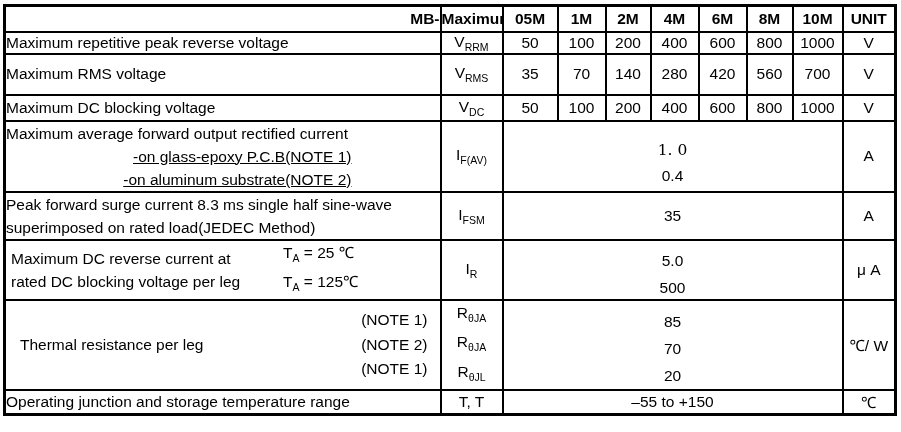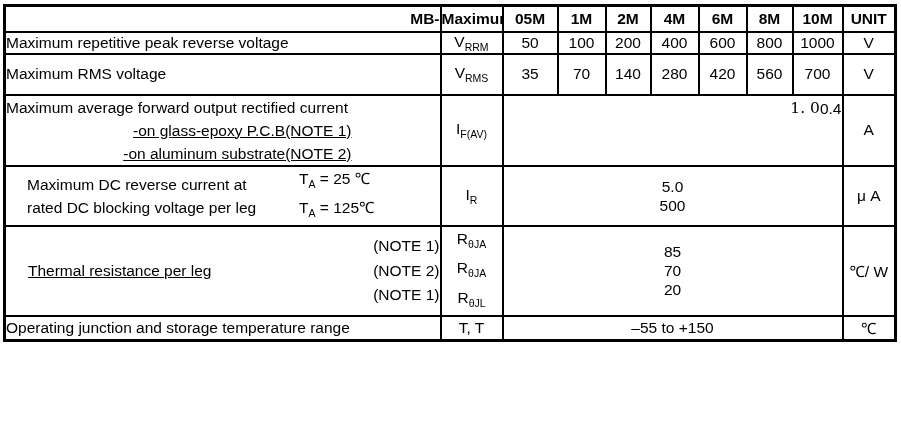--- a/index.html
+++ b/index.html
@@ -38,32 +38,32 @@
   .sub {
     font-size: 10.5px;
     vertical-align: -4px;
     letter-spacing: 0;
   }
   
   .line { line-height: 23px; }
   .rightline { text-align: right; padding-right: 88px; line-height: 23px; text-decoration: underline; }
   .r4desc { padding-top: 2px; padding-bottom: 2px; }
   .r4vals {
-    display: flex; flex-direction: row; justify-content: flex-end;
+    display: flex; flex-direction: column; justify-content: flex-end;
     height: 66px; padding-bottom: 2px; line-height: 25px; text-align: center;
   }
   .serifval { font-family: "DejaVu Serif", serif; font-size: 15.5px; }
   .twocol { display: flex; align-items: center; }
   .twocol .leftblock { width: 272px; }
   .twocol .condblock { flex: 1; text-align: left; }
   .stack2 { line-height: 23px; }
-  .stack-tight { line-height: 19px; }
+  .stack-tight { line-height: 19px; margin-top: 8px; }
   .thermal { display: flex; align-items: center; }
-  .thermal .tlabel { flex: 1; padding-left: 22px; text-decoration: underline; }
-  .thermal .tnotes { text-align: right; line-height: 24.5px; }
+  .thermal .tlabel { flex: 1; padding-left: 14px; }
+  .thermal .tnotes { text-align: right; padding-right: 12px; line-height: 24.5px; }
   .symstack { line-height: 24.5px; text-align: center; }
 </style>
 </head>
 <body>
 
 <div class="page">
 <table class="spec">
   <colgroup>
     <col style="width:436px">
         <col style="width:62px">
@@ -110,41 +110,62 @@
     <td class="val">35</td>
     <td class="val">70</td>
     <td class="val">140</td>
     <td class="val">280</td>
     <td class="val">420</td>
     <td class="val">560</td>
     <td class="val">700</td>
     <td class="unit">V</td>
   </tr>
 
+  <tr style="height:26px">
+    <td class="desc">Maximum DC blocking voltage</td>
+    <td class="sym"><span>V</span><span class="sub">DC</span></td>
+    <td class="val">50</td>
+    <td class="val">100</td>
+    <td class="val">200</td>
+    <td class="val">400</td>
+    <td class="val">600</td>
+    <td class="val">800</td>
+    <td class="val">1000</td>
+    <td class="unit">V</td>
+  </tr>
 
   <tr style="height:70px">
     <td class="desc r4desc" style="vertical-align:top">
       <div class="line">Maximum average forward output rectified current</div>
       <div class="rightline">-on glass-epoxy P.C.B(NOTE 1)</div>
       <div class="rightline">-on aluminum substrate(NOTE 2)</div>
     </td>
     <td class="sym"><span>I</span><span class="sub">F(AV)</span></td>
     <td class="val" colspan="7">
       <div class="r4vals">
         <div class="serifval">1. 0</div>
         <div>0.4</div>
       </div>
     </td>
     <td class="unit">A</td>
   </tr>
 
+  <tr style="height:47px">
+    <td class="desc">
+      <div class="line">Peak forward surge current 8.3 ms single half sine-wave</div>
+      <div class="line">superimposed on rated load(JEDEC Method)</div>
+    </td>
+    <td class="sym"><span>I</span><span class="sub">FSM</span></td>
+    <td class="val" colspan="7">35</td>
+    <td class="unit">A</td>
+  </tr>
 
 
   <tr style="height:56px">
-    <td class="desc" style="padding-left:16px">
+    <td class="desc" style="padding-left:0">
       <div class="twocol">
         <div class="leftblock" style="padding-left:5px">
           <div class="stack2">Maximum DC reverse current at</div>
           <div class="stack2">rated DC blocking voltage per leg</div>
         </div>
         <div class="condblock">
           <div class="stack2"><span>T</span><span class="sub">A</span><span> = 25 ℃</span></div>
           <div class="stack2"><span>T</span><span class="sub">A</span><span> = 125℃</span></div>
         </div>
       </div>

